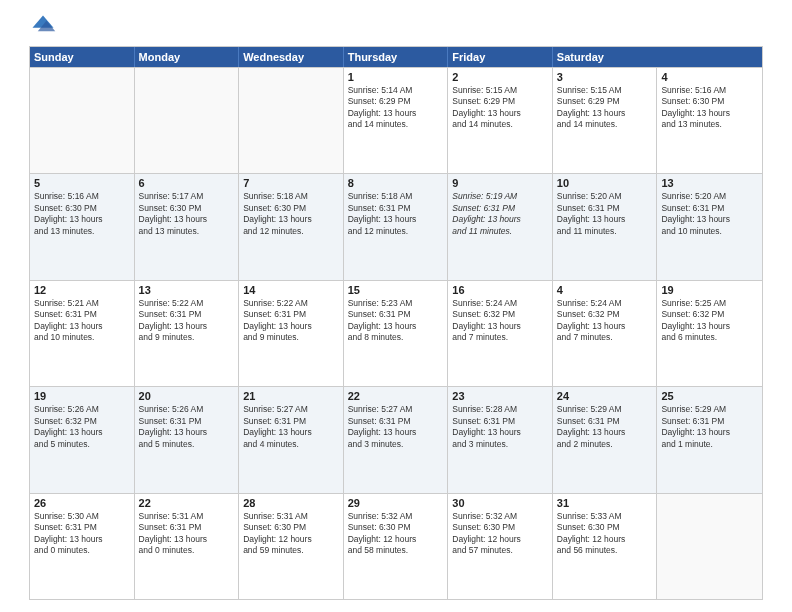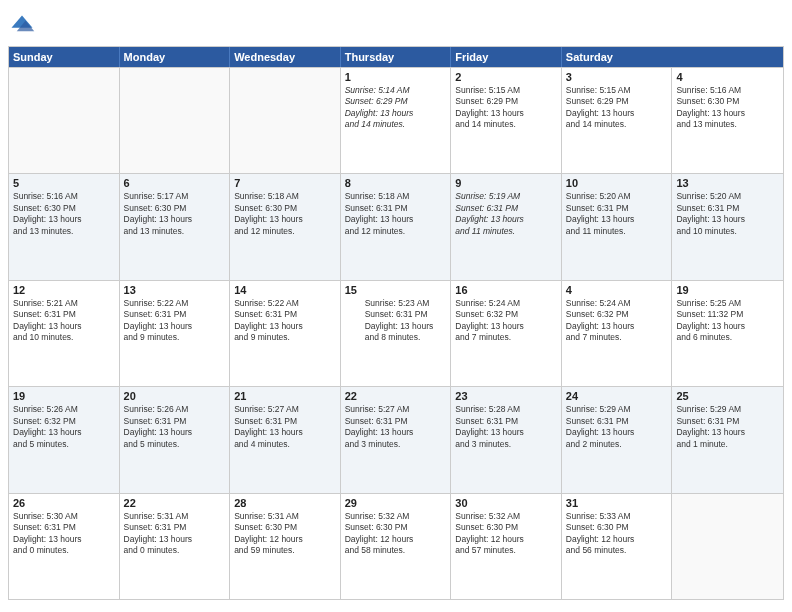--- a/index.html
+++ b/index.html
@@ -6,21 +6,21 @@
     body {
       width: 792px;
       height: 612px;
       font-family: Arial, sans-serif;
       background: #fff;
       overflow: hidden;
     }
     .page {
       width: 792px;
       height: 612px;
-      padding: 12px 8px;
+      padding: 12px 29px;
       display: flex;
       flex-direction: column;
     }
     .header {
       display: flex;
       align-items: flex-start;
       justify-content: space-between;
       margin-bottom: 6px;
     }
     .logo {
@@ -138,21 +138,21 @@
         <div class="cal-header-cell">Friday</div>
         <div class="cal-header-cell">Saturday</div>
       </div>
     <div class="cal-body">
     <div class="cal-week">
           <div class="cal-cell empty"></div>
           <div class="cal-cell empty"></div>
           <div class="cal-cell empty"></div>
           <div class="cal-cell">
             <div class="day-num">1</div>
-            <div class="day-info" style="white-space: pre-line; font-style: italic;">Sunrise: 5:14 AM
+            <div class="day-info" style="white-space: pre-line;">Sunrise: 5:14 AM
 Sunset: 6:29 PM
 Daylight: 13 hours
 and 14 minutes.</div>
           </div>
           <div class="cal-cell">
             <div class="day-num">2</div>
             <div class="day-info" style="white-space: pre-line;">Sunrise: 5:15 AM
 Sunset: 6:29 PM
 Daylight: 13 hours
 and 14 minutes.</div>
@@ -240,21 +240,21 @@
           </div>
           <div class="cal-cell">
             <div class="day-num">14</div>
             <div class="day-info" style="white-space: pre-line;">Sunrise: 5:22 AM
 Sunset: 6:31 PM
 Daylight: 13 hours
 and 9 minutes.</div>
           </div>
           <div class="cal-cell">
             <div class="day-num">15</div>
-            <div class="day-info" style="white-space: pre-line; margin-left: 20px;">Sunrise: 5:23 AM
+            <div class="day-info" style="white-space: pre-line;">Sunrise: 5:23 AM
 Sunset: 6:31 PM
 Daylight: 13 hours
 and 8 minutes.</div>
           </div>
           <div class="cal-cell">
             <div class="day-num">16</div>
             <div class="day-info" style="white-space: pre-line;">Sunrise: 5:24 AM
 Sunset: 6:32 PM
 Daylight: 13 hours
 and 7 minutes.</div>
@@ -262,21 +262,21 @@
           <div class="cal-cell">
             <div class="day-num">4</div>
             <div class="day-info" style="white-space: pre-line;">Sunrise: 5:24 AM
 Sunset: 6:32 PM
 Daylight: 13 hours
 and 7 minutes.</div>
           </div>
           <div class="cal-cell">
             <div class="day-num">19</div>
             <div class="day-info" style="white-space: pre-line;">Sunrise: 5:25 AM
-Sunset: 11:32 PM
+Sunset: 6:32 PM
 Daylight: 13 hours
 and 6 minutes.</div>
           </div>
         </div>
         <div class="cal-week">
           <div class="cal-cell shade">
             <div class="day-num">19</div>
             <div class="day-info" style="white-space: pre-line;">Sunrise: 5:26 AM
 Sunset: 6:32 PM
 Daylight: 13 hours

